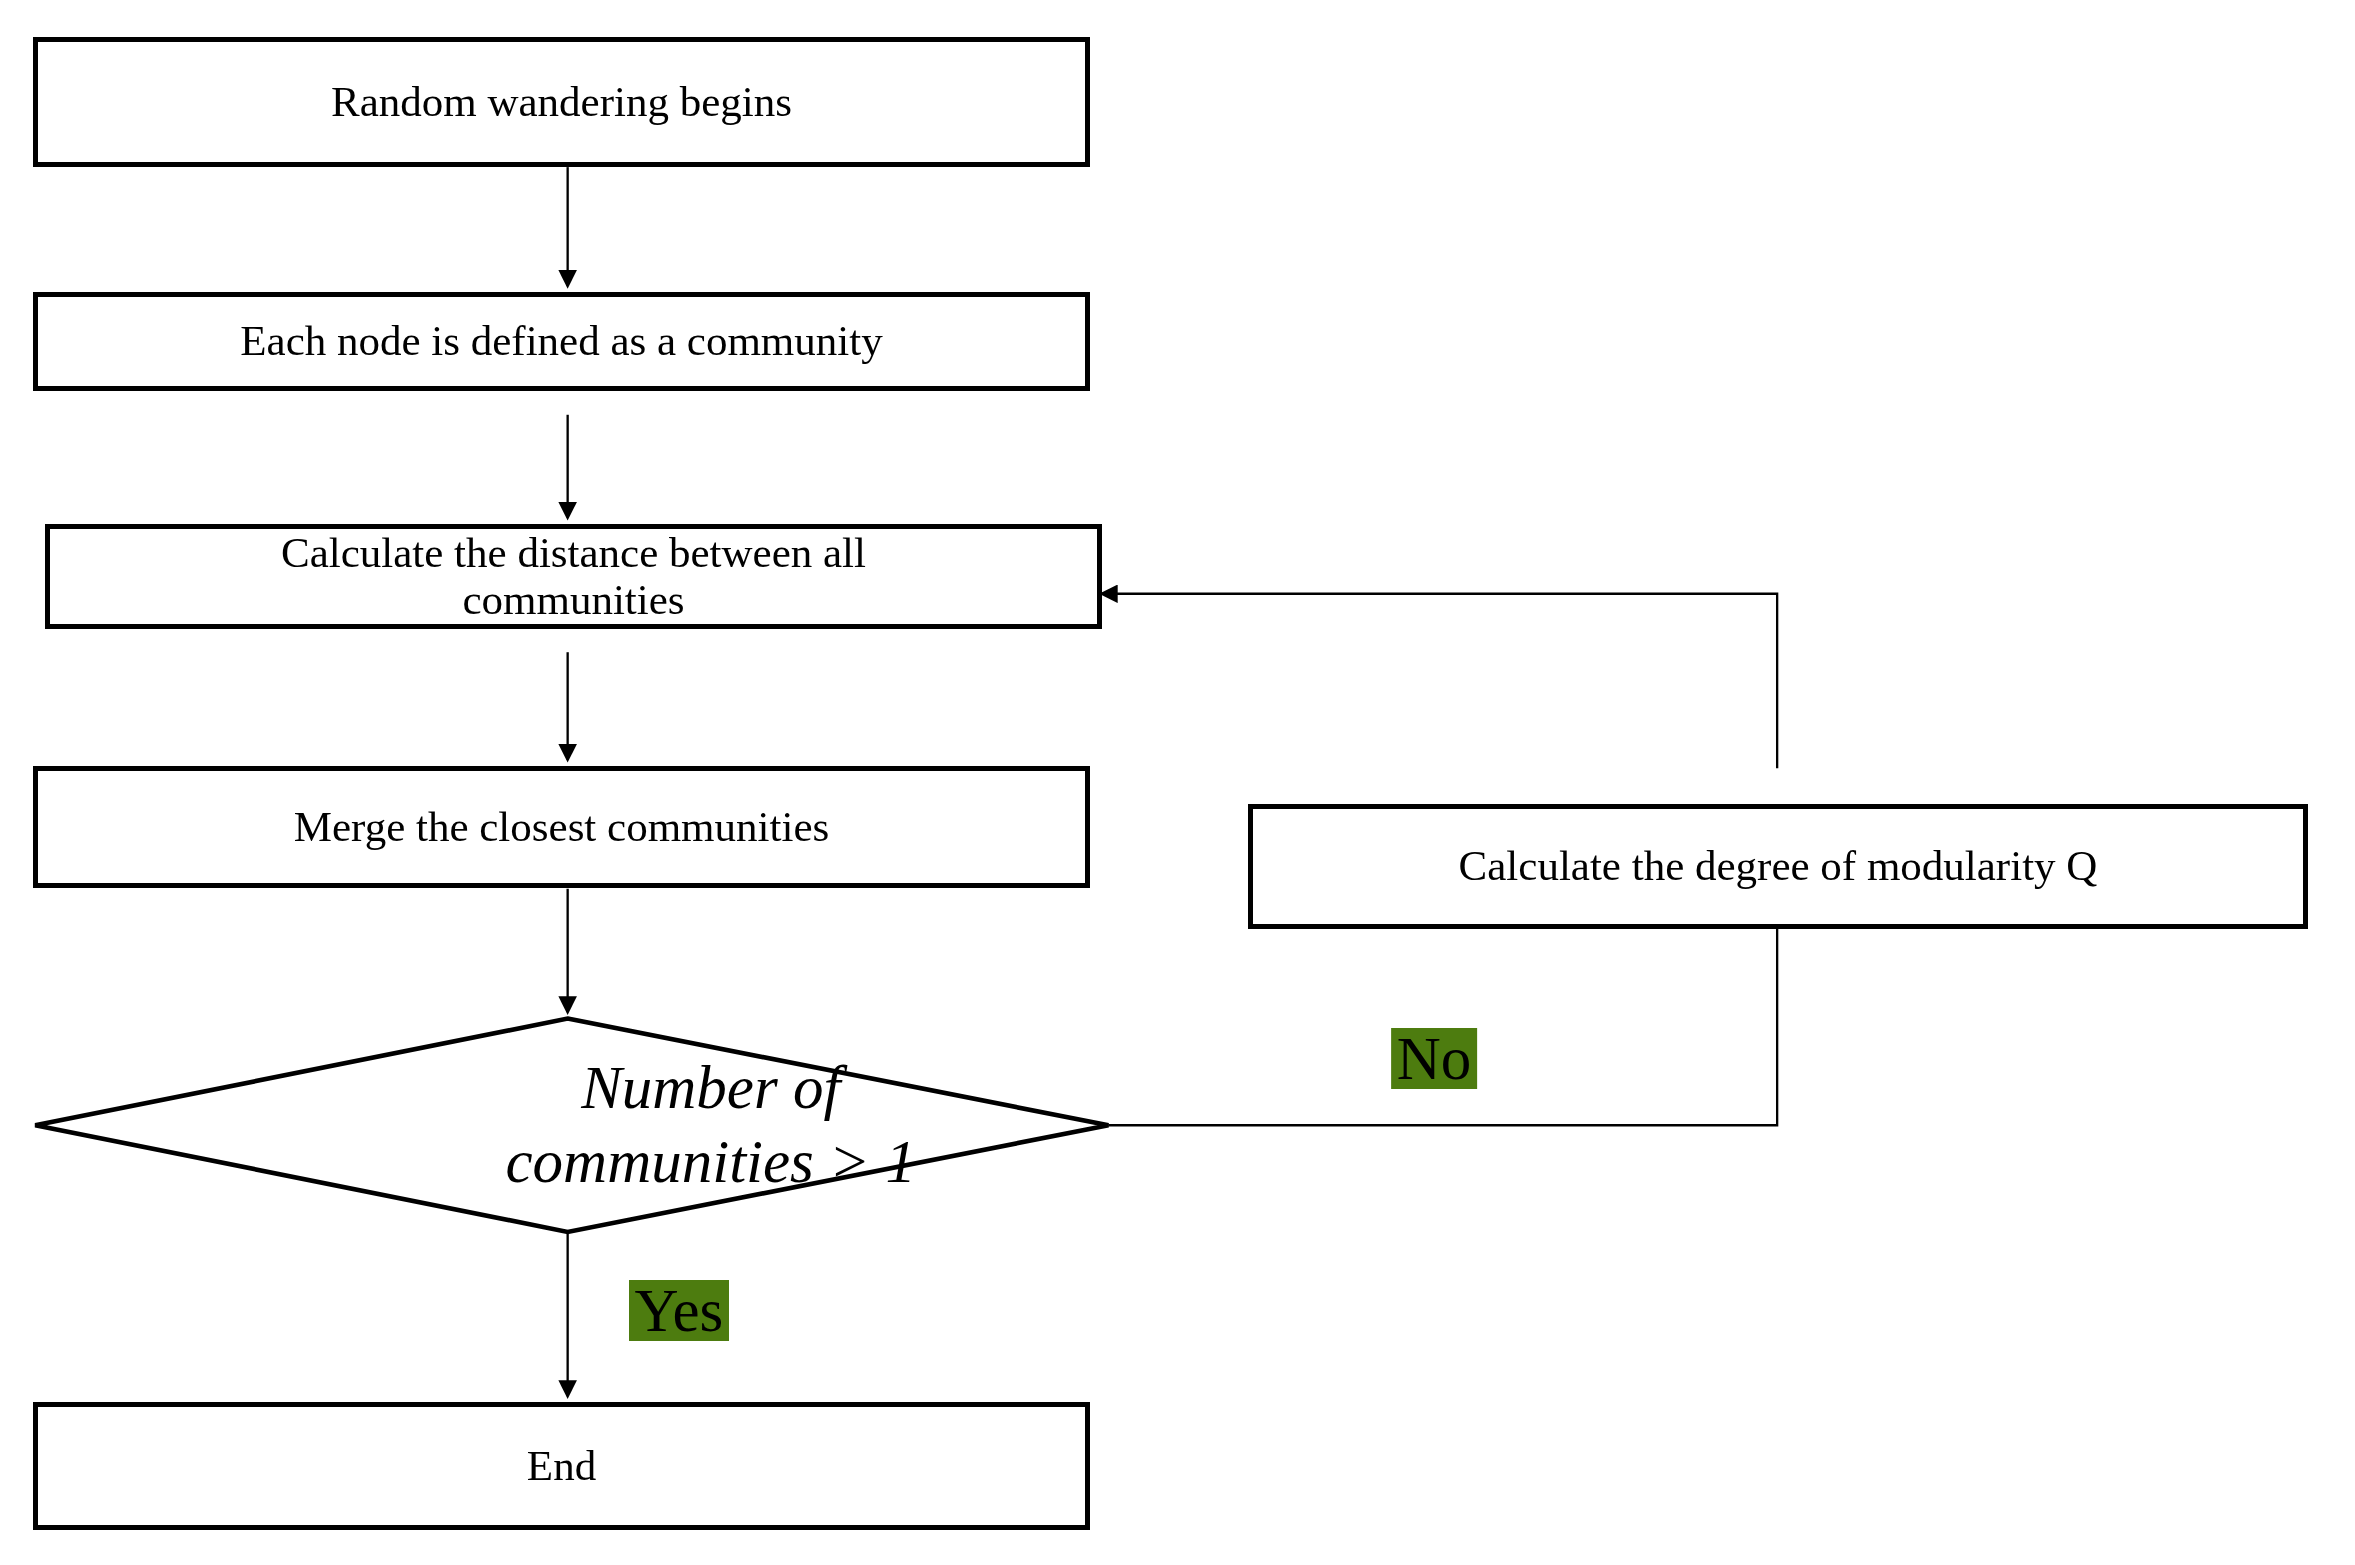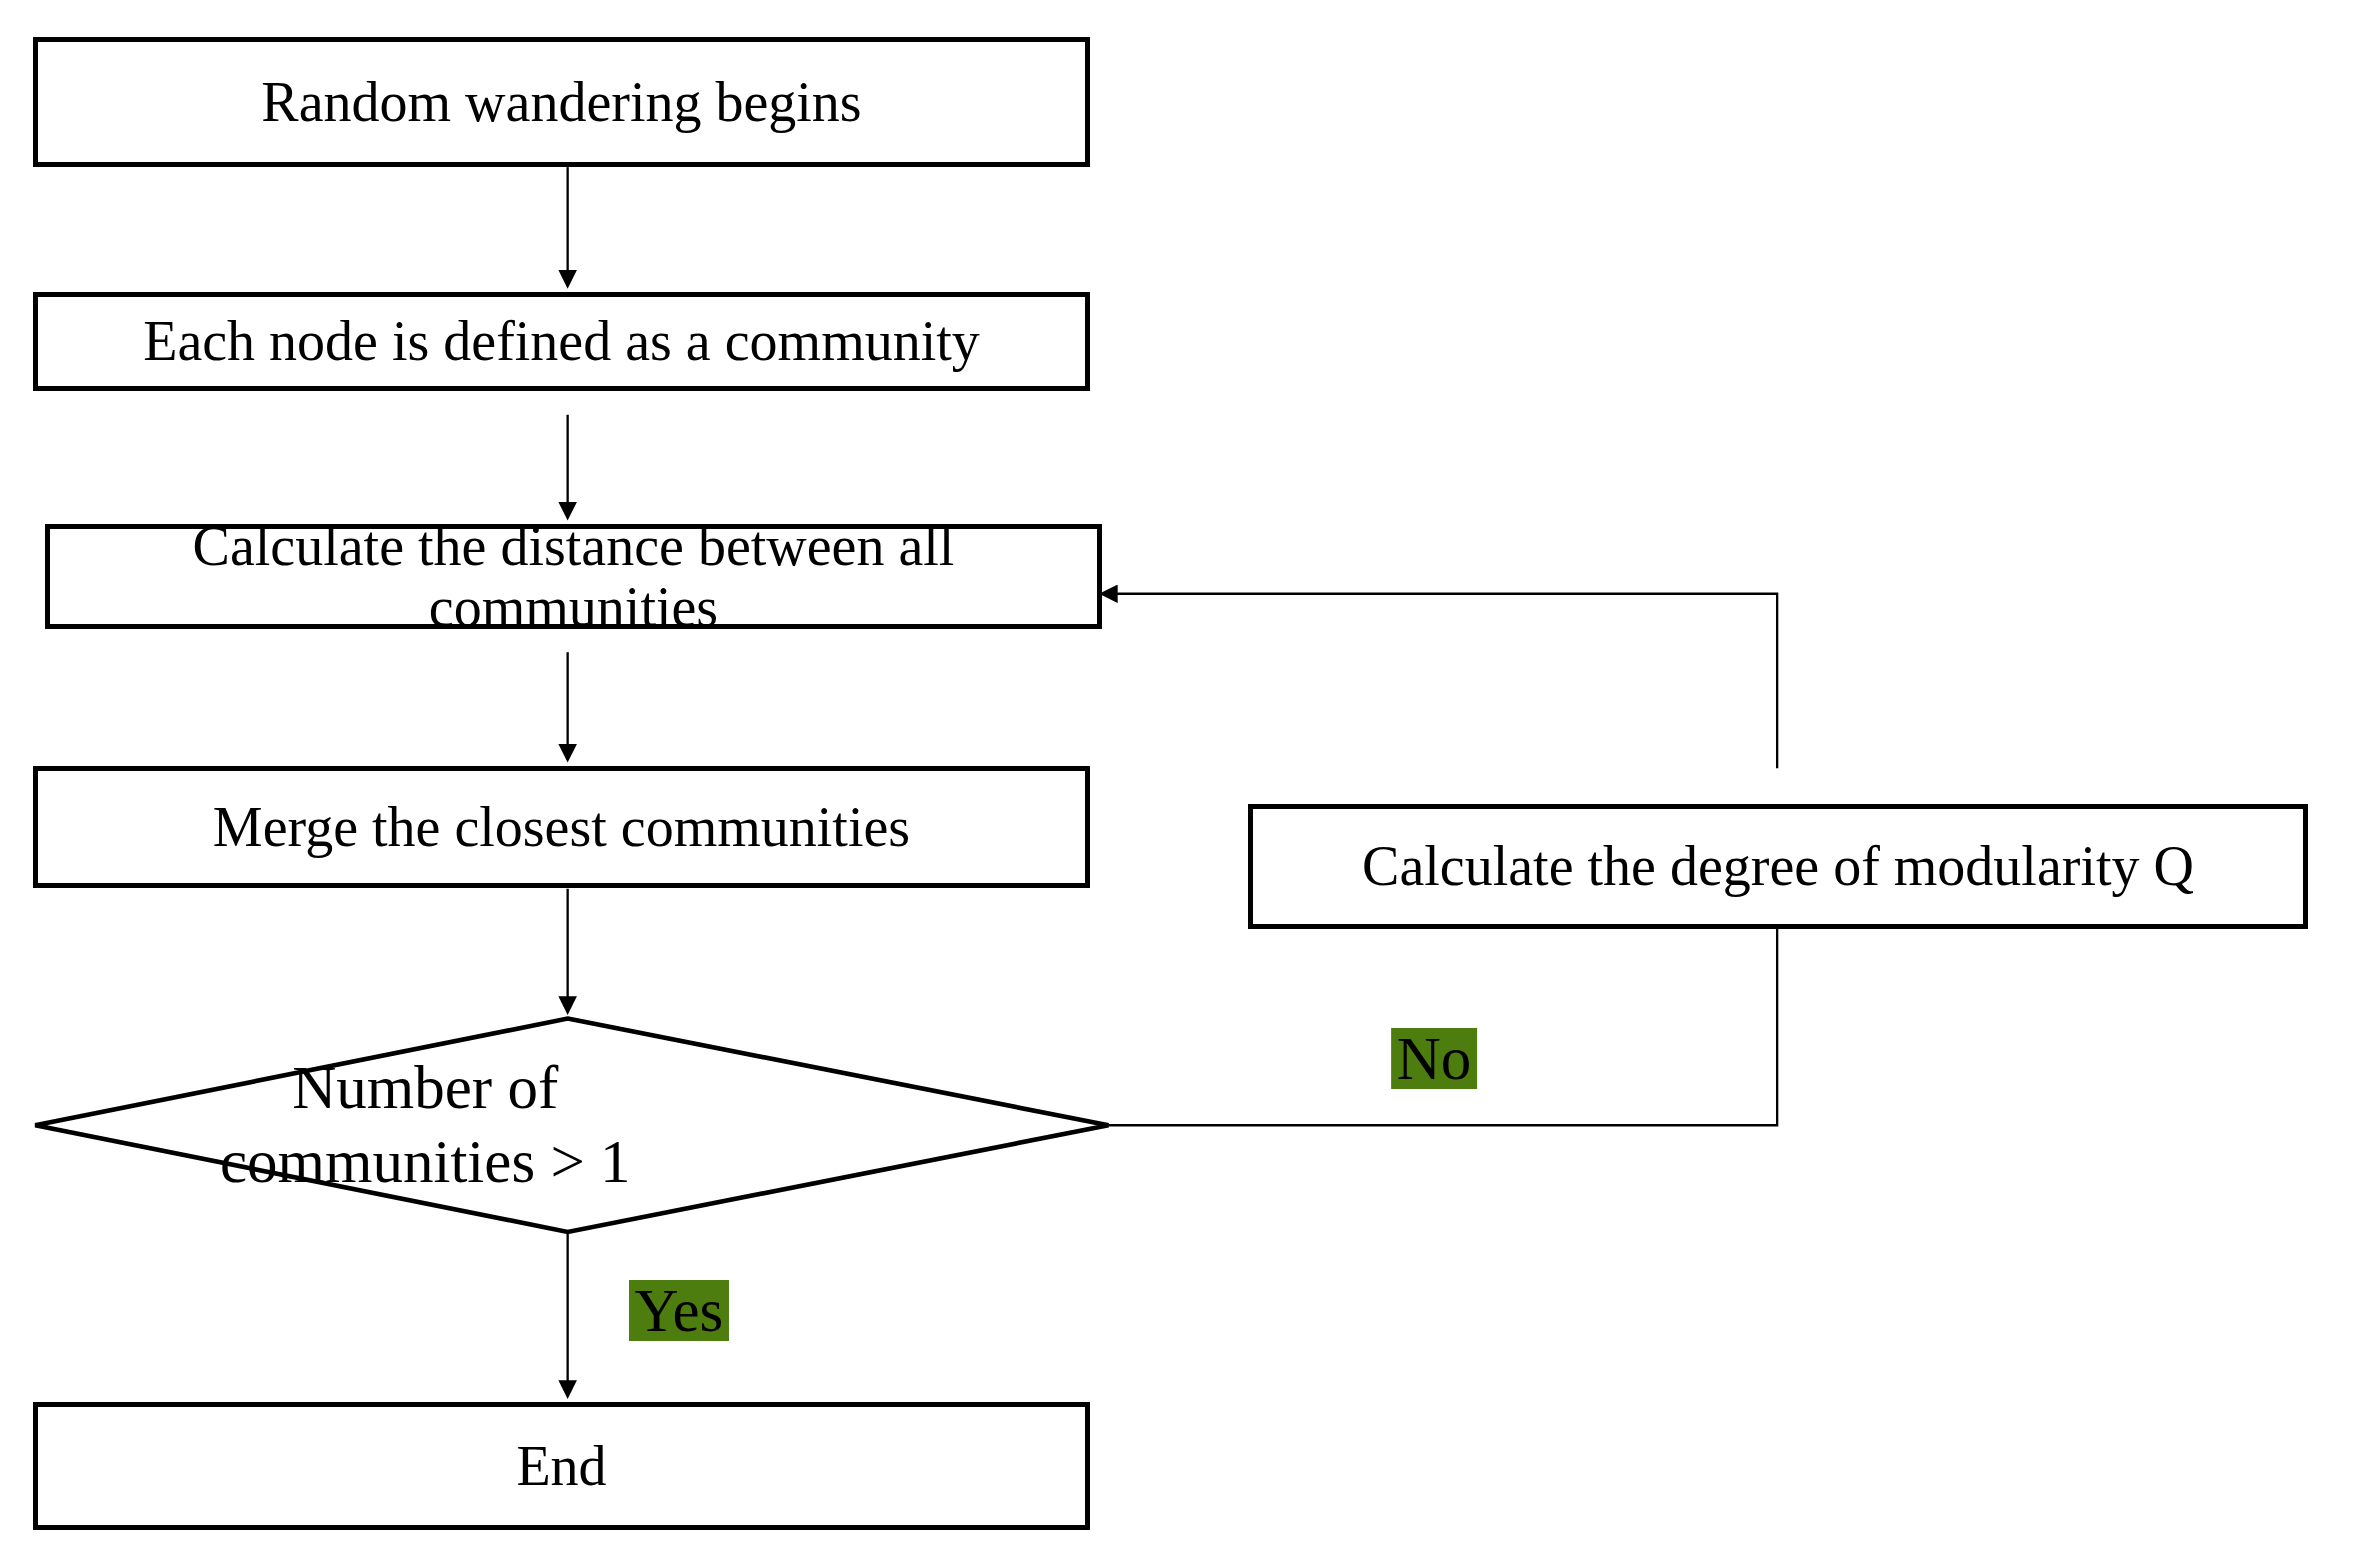--- a/index.html
+++ b/index.html
@@ -38,30 +38,31 @@
   }
   .node {
     position: absolute;
     box-sizing: border-box;
     background: #ffffff;
     border: 5.6px solid #000000;
     display: flex;
     align-items: center;
     justify-content: center;
     text-align: center;
-    font-size: 56px;
+    font-size: 43px;
   }
   .decision-text {
     position: absolute;
     display: flex;
     align-items: center;
-    justify-content: flex-start;
+    justify-content: flex-end;
     text-align: center;
     font-size: 61px;
     background: transparent;
+    font-style: italic;
   }
   .lbl {
     white-space: pre-line;
     line-height: 1.08;
   }
   .decision-text .lbl {
     line-height: 1.22;
   }
   .edge-label {
     position: absolute;

